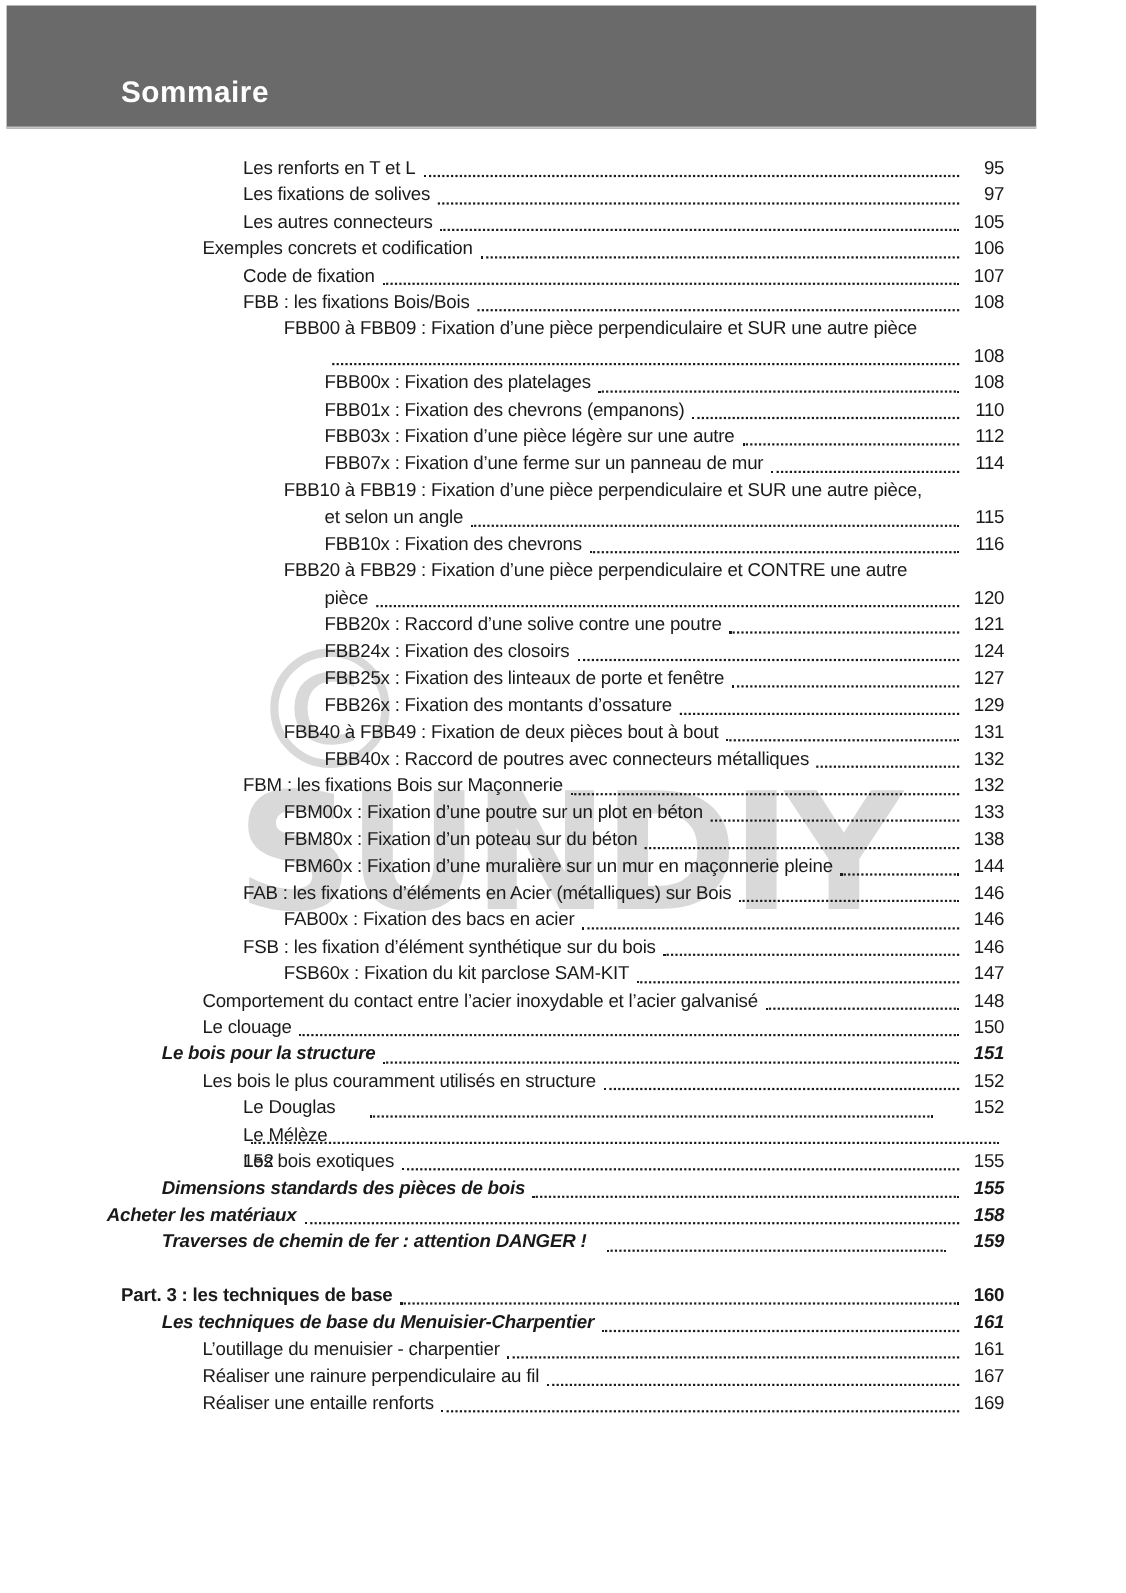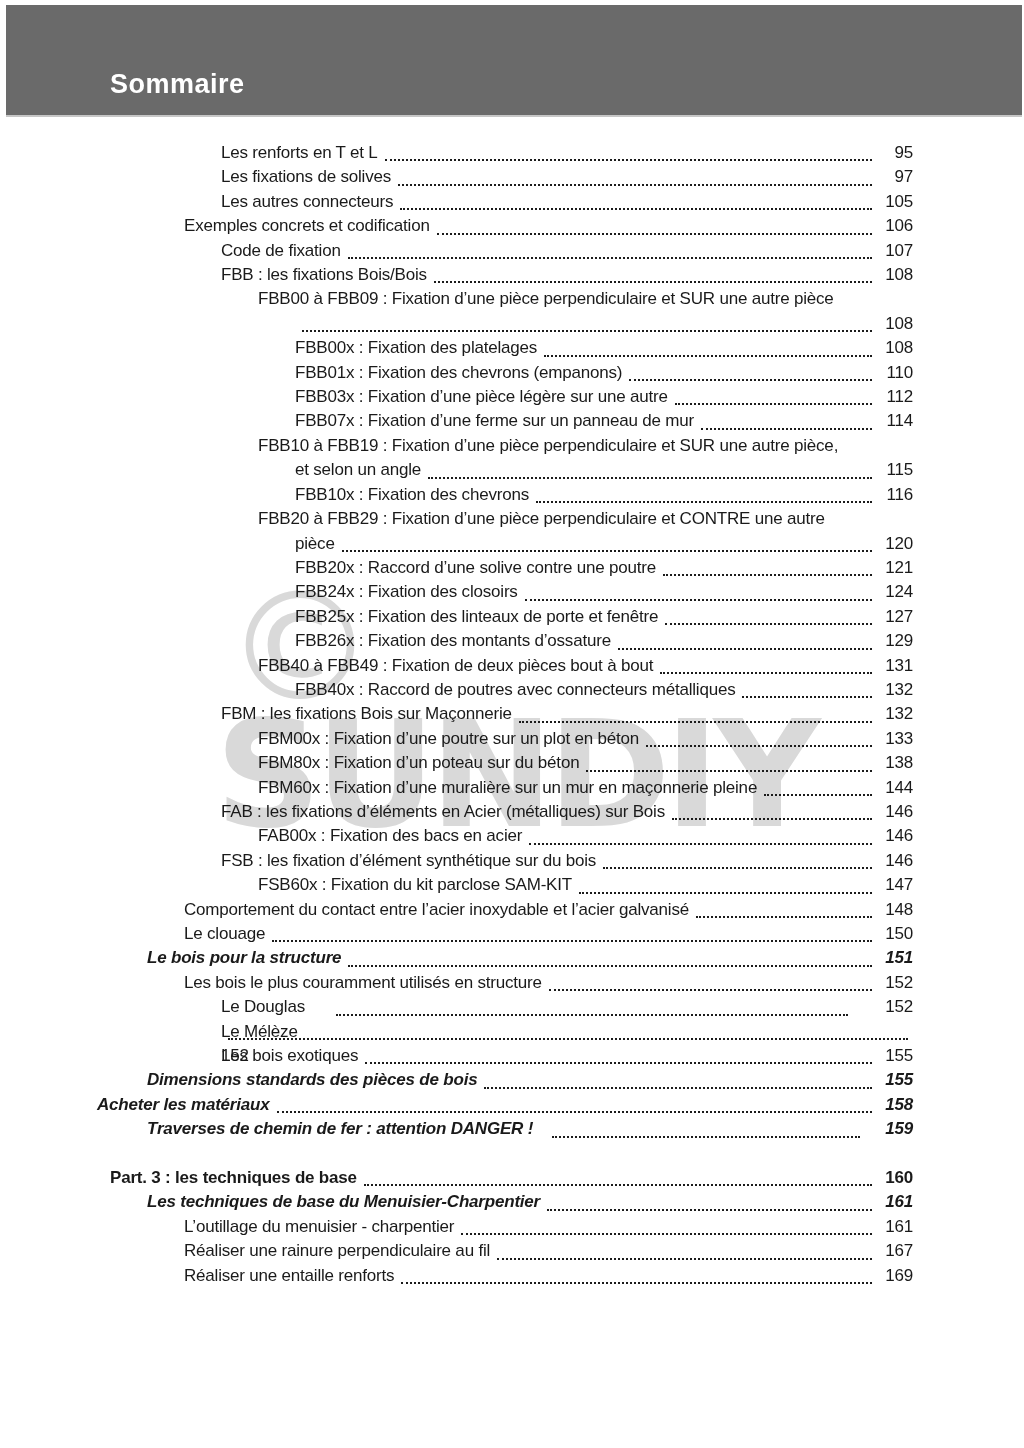--- a/index.html
+++ b/index.html
@@ -6,21 +6,21 @@
   body{
     width:1024px;height:1448px;
     background:#ffffff;
     font-family:"Liberation Sans",sans-serif;
     color:#1a1a1a;
     position:relative;
     overflow:hidden;
   }
   
   .header-bar{
-    position:absolute;left:6px;top:5px;width:1016px;height:112px;
+    position:absolute;left:6px;top:5px;width:936px;height:112px;
     background:#6a6a6a;
     border-bottom:2px solid #c6c6c6;
     box-sizing:border-box;
     display:flex;align-items:flex-end;
     z-index:2;
   }
   .header-title{
     color:#ffffff;font-weight:bold;font-size:27px;
     margin:0 0 15px 104px;letter-spacing:0.5px;
   }

